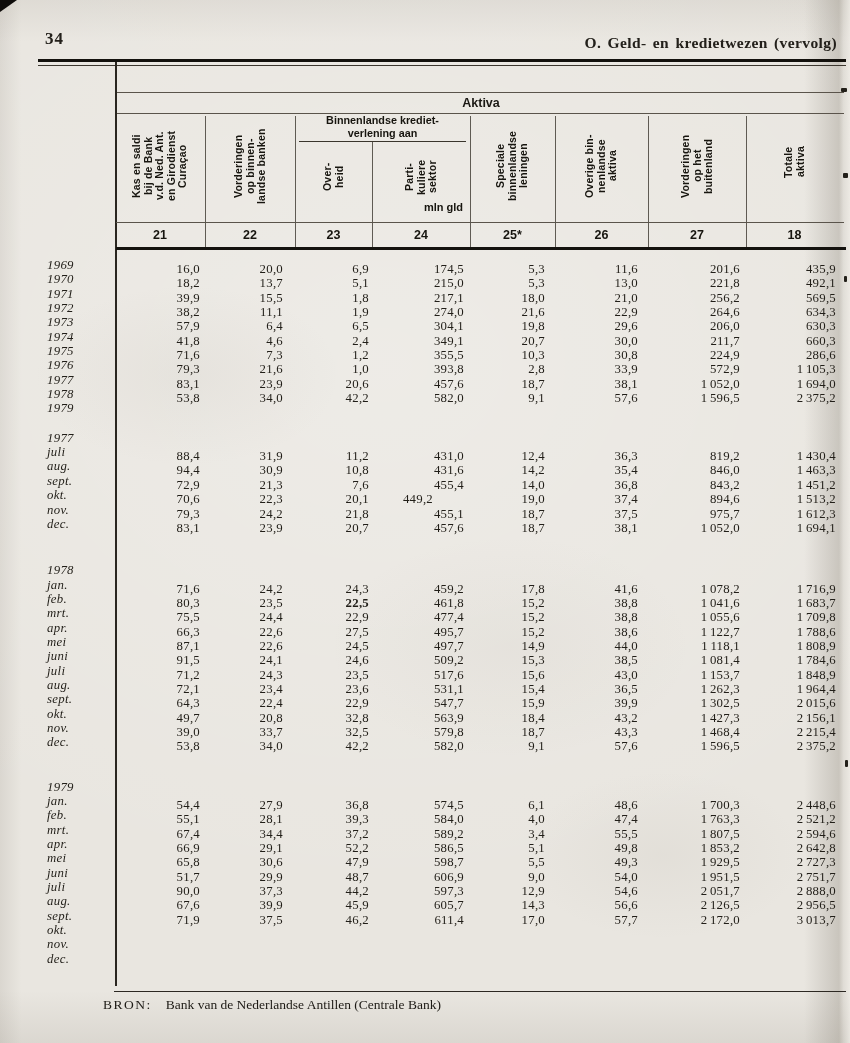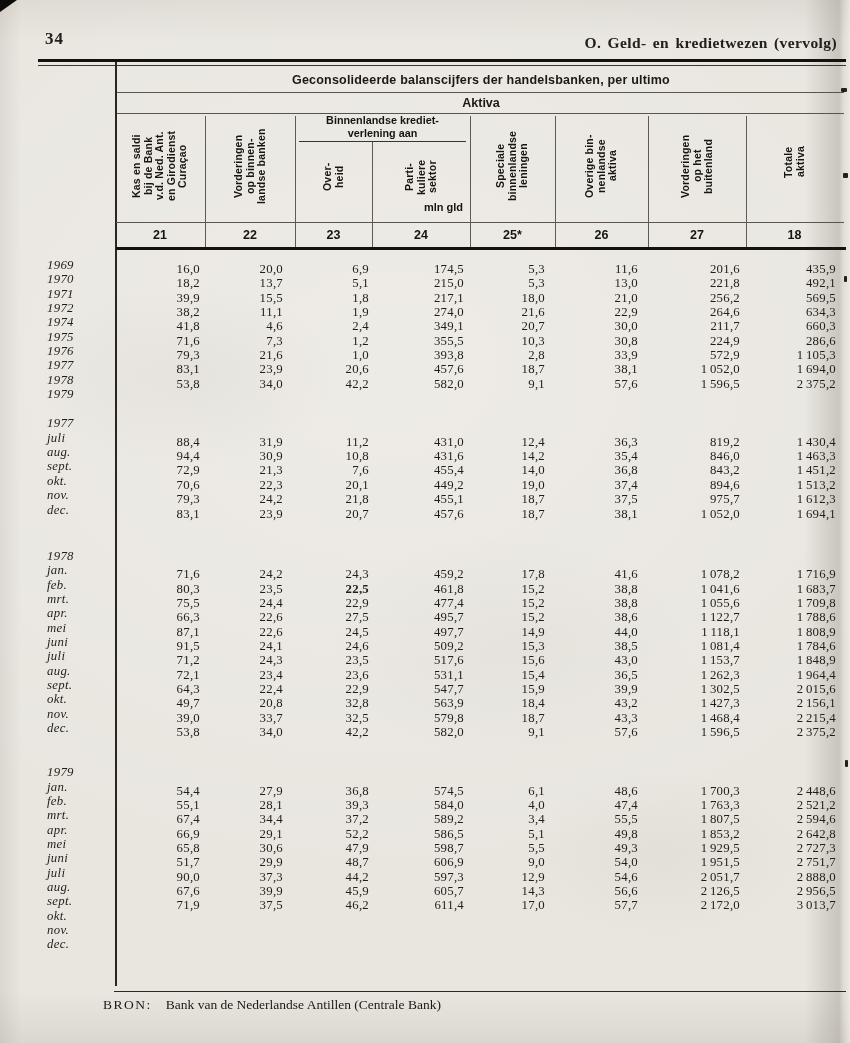--- a/index.html
+++ b/index.html
@@ -93,21 +93,20 @@
   <div class="speck" style="left:844px;top:276px;width:3px;height:6px;"></div>
   <div class="speck" style="left:845px;top:760px;width:3px;height:7px;"></div>
 
   <div class="pagenum">34</div>
   <div class="sechdr">O.  Geld- en kredietwezen (vervolg)</div>
 
   <div class="hrule r-top-thick"></div>
   <div class="hrule r-top-thin"></div>
   <div class="vrule-main"></div>
 
-  <div class="tbl-title">Geconsolideerde balanscijfers der handelsbanken, per ultimo</div>
   <div class="hrule r-u-title"></div>
   <div class="tbl-sub">Aktiva</div>
   <div class="hrule r-u-sub"></div>
 
   <div class="hdr-row">
       <div class="hcell" style="width: 90px;">
         <div class="vlabel v-tall">Kas en saldi
 bij de Bank
 v.d. Ned. Ant.
 en Girodienst
@@ -213,20 +212,31 @@
           <div class="cell" style="width: 90px; padding-right: 5px;">38,2</div>
           <div class="cell" style="width: 90px; padding-right: 12px;">11,1</div>
           <div class="cell" style="width: 77px; padding-right: 3px;">1,9</div>
           <div class="cell" style="width: 98px; padding-right: 6px;">274,0</div>
           <div class="cell" style="width: 85px; padding-right: 10px;">21,6</div>
           <div class="cell" style="width: 93px; padding-right: 10px;">22,9</div>
           <div class="cell" style="width: 98px; padding-right: 6px;">264,6</div>
           <div class="cell" style="width: 97px; padding-right: 7px;">634,3</div>
         </div>
         <div class="trow">
+          <div class="rlabel">1973</div>
+          <div class="cell" style="width: 90px; padding-right: 5px;">57,9</div>
+          <div class="cell" style="width: 90px; padding-right: 12px;">6,4</div>
+          <div class="cell" style="width: 77px; padding-right: 3px;">6,5</div>
+          <div class="cell" style="width: 98px; padding-right: 6px;">304,1</div>
+          <div class="cell" style="width: 85px; padding-right: 10px;">19,8</div>
+          <div class="cell" style="width: 93px; padding-right: 10px;">29,6</div>
+          <div class="cell" style="width: 98px; padding-right: 6px;">206,0</div>
+          <div class="cell" style="width: 97px; padding-right: 7px;">630,3</div>
+        </div>
+        <div class="trow">
           <div class="rlabel">1974</div>
           <div class="cell" style="width: 90px; padding-right: 5px;">41,8</div>
           <div class="cell" style="width: 90px; padding-right: 12px;">4,6</div>
           <div class="cell" style="width: 77px; padding-right: 3px;">2,4</div>
           <div class="cell" style="width: 98px; padding-right: 6px;">349,1</div>
           <div class="cell" style="width: 85px; padding-right: 10px;">20,7</div>
           <div class="cell" style="width: 93px; padding-right: 10px;">30,0</div>
           <div class="cell" style="width: 98px; padding-right: 6px;">211,7</div>
           <div class="cell" style="width: 97px; padding-right: 7px;">660,3</div>
         </div>
@@ -319,21 +329,21 @@
           <div class="cell" style="width: 85px; padding-right: 10px;">14,0</div>
           <div class="cell" style="width: 93px; padding-right: 10px;">36,8</div>
           <div class="cell" style="width: 98px; padding-right: 6px;">843,2</div>
           <div class="cell" style="width: 97px; padding-right: 7px;">1 451,2</div>
         </div>
         <div class="trow">
           <div class="rlabel">okt.</div>
           <div class="cell" style="width: 90px; padding-right: 5px;">70,6</div>
           <div class="cell" style="width: 90px; padding-right: 12px;">22,3</div>
           <div class="cell" style="width: 77px; padding-right: 3px;">20,1</div>
-          <div class="cell" style="width: 98px; padding-right: 6px;">449,2</div>
+          <div class="cell" style="width: 98px; padding-right: 6px; text-align: center;">449,2</div>
           <div class="cell" style="width: 85px; padding-right: 10px;">19,0</div>
           <div class="cell" style="width: 93px; padding-right: 10px;">37,4</div>
           <div class="cell" style="width: 98px; padding-right: 6px;">894,6</div>
           <div class="cell" style="width: 97px; padding-right: 7px;">1 513,2</div>
         </div>
         <div class="trow">
           <div class="rlabel">nov.</div>
           <div class="cell" style="width: 90px; padding-right: 5px;">79,3</div>
           <div class="cell" style="width: 90px; padding-right: 12px;">24,2</div>
           <div class="cell" style="width: 77px; padding-right: 3px;">21,8</div>

